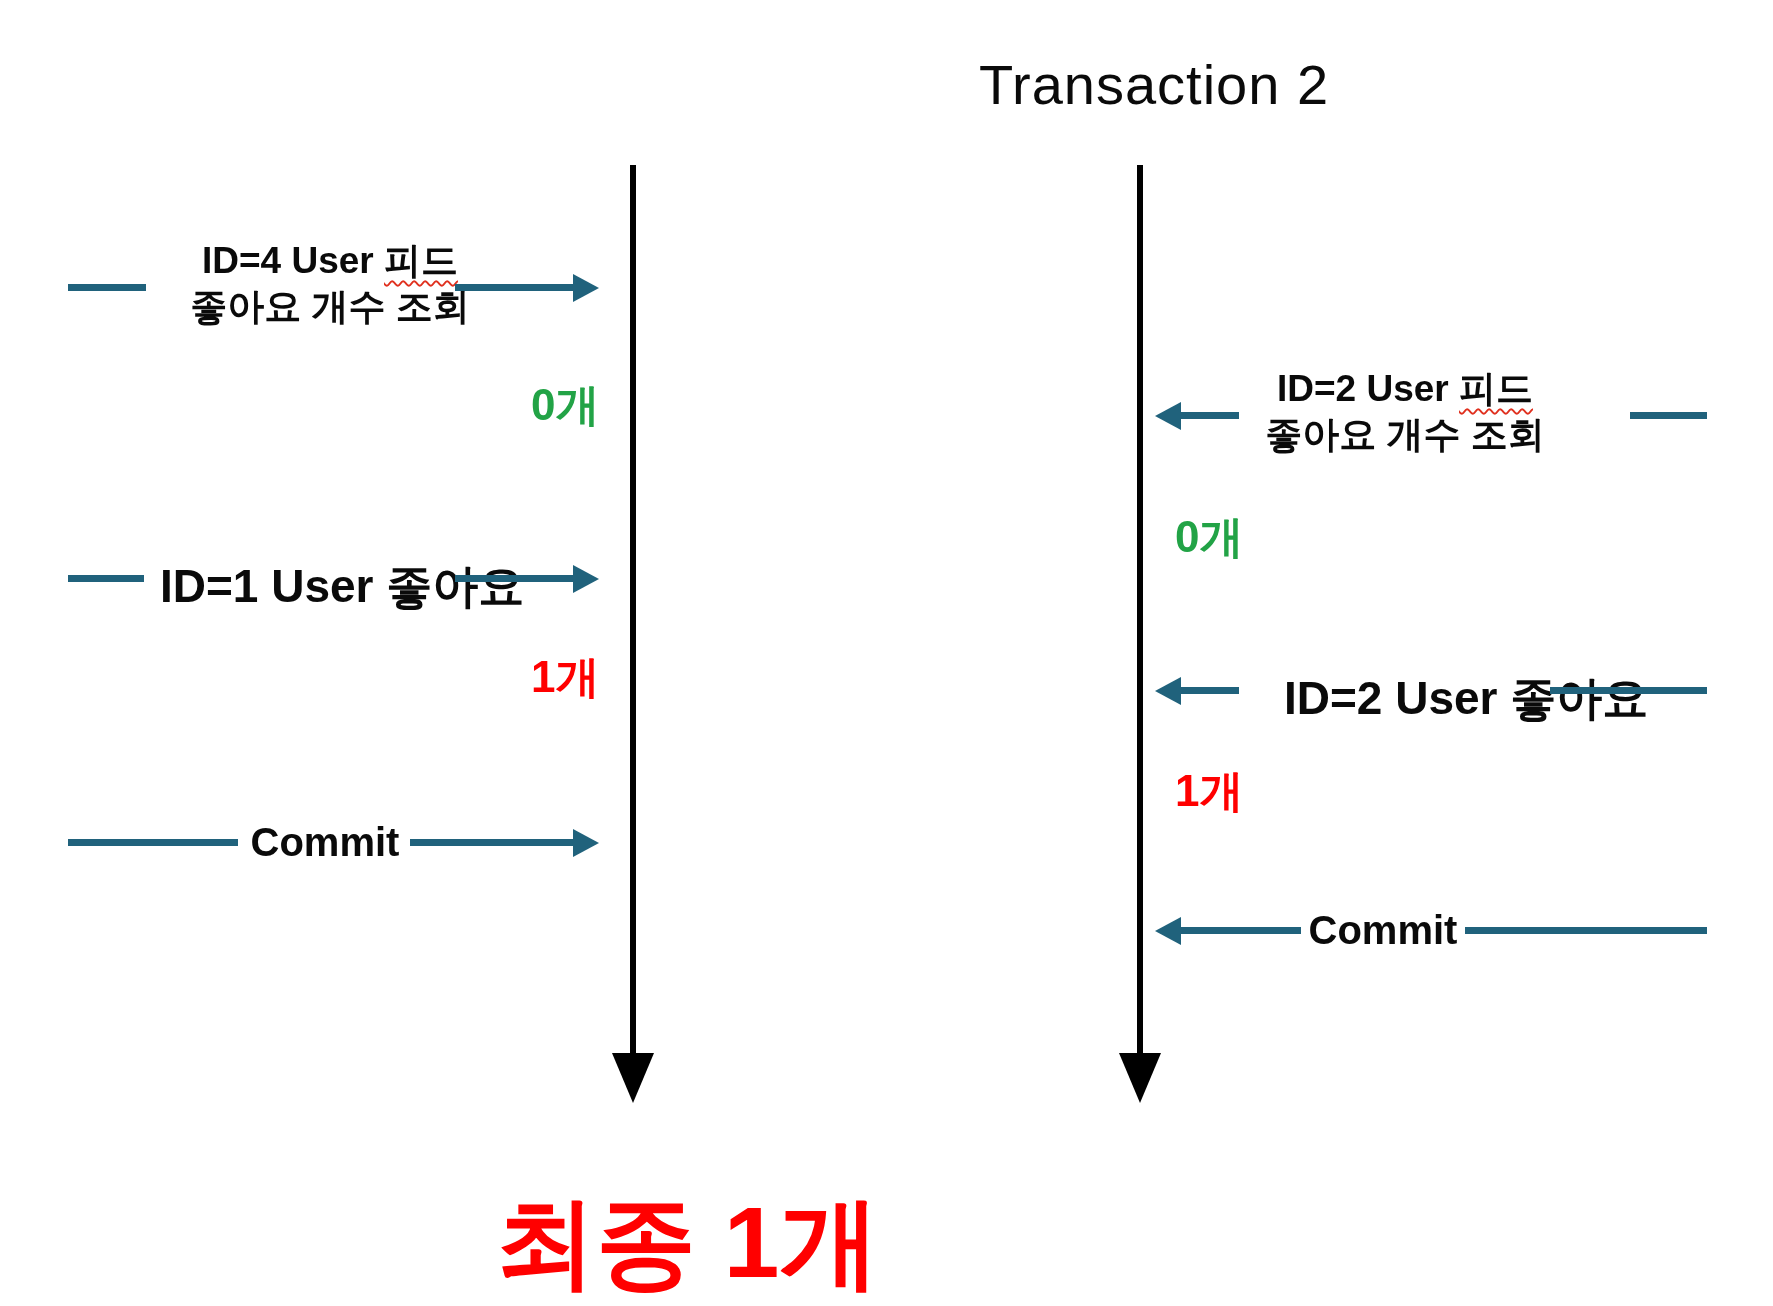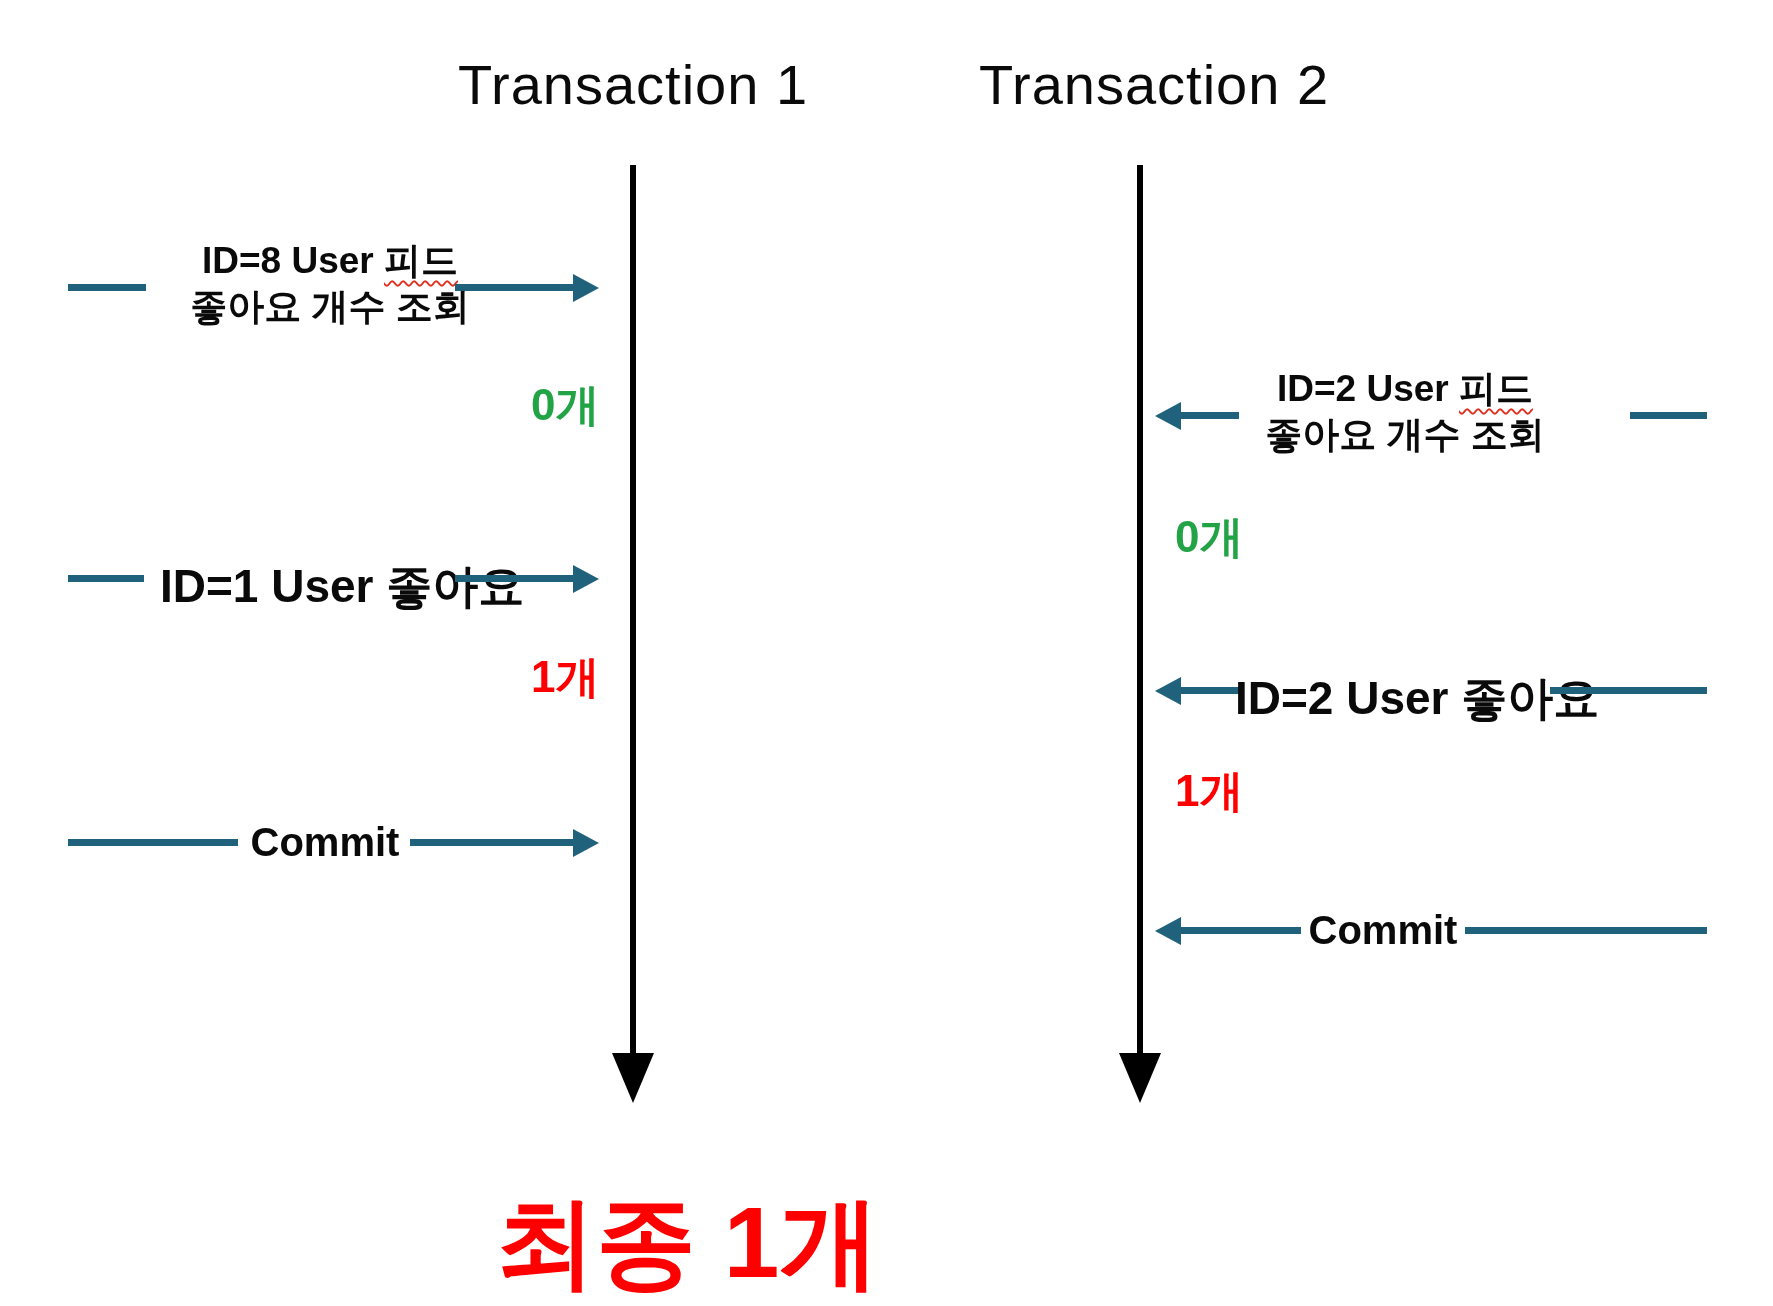--- a/index.html
+++ b/index.html
@@ -95,32 +95,31 @@
     font-weight:700;
     color:var(--red);
     white-space:nowrap;
   }
 </style>
 </head>
 <body>
 
 <div class="canvas">
 
-  <div class="col-title" style="left:383px;">Transaction 1</div>
   <div class="col-title" style="left:904px;">Transaction 2</div>
 
   <div class="vline" style="left:630px;"></div>
   <div class="vhead" style="left:612px;"></div>
 
   <div class="vline" style="left:1137px;"></div>
   <div class="vhead" style="left:1119px;"></div>
 
   <div class="seg" style="left:68px;top:284px;width:78px;"></div>
   <div class="rowtext two-line" style="left:170px;top:238px;width:320px;">
-    <div><span>ID=8 User</span>&nbsp;<span class="squiggle">피드</span></div>
+    <div><span>ID=4 User</span>&nbsp;<span class="squiggle">피드</span></div>
     <div>좋아요 개수 조회</div>
   </div>
   <div class="seg" style="left:455px;top:284px;width:120px;"></div>
   <div class="head-right" style="left:573px;top:274px;"></div>
 
   <div class="count green" style="left:531px;top:376px;">0개</div>
 
   <div class="seg" style="left:68px;top:575px;width:76px;"></div>
   <div class="rowtext" style="left:160px;top:556px;width:290px;">ID=1 User 좋아요</div>
   <div class="seg" style="left:455px;top:575px;width:120px;"></div>
@@ -138,21 +137,21 @@
   <div class="rowtext two-line" style="left:1250px;top:366px;width:310px;">
     <div><span>ID=2 User</span>&nbsp;<span class="squiggle">피드</span></div>
     <div>좋아요 개수 조회</div>
   </div>
   <div class="seg" style="left:1630px;top:412px;width:77px;"></div>
 
   <div class="count green" style="left:1175px;top:508px;">0개</div>
 
   <div class="head-left" style="left:1155px;top:677px;"></div>
   <div class="seg" style="left:1179px;top:687px;width:60px;"></div>
-  <div class="rowtext" style="left:1235px;top:668px;width:290px;">ID=2 User 좋아요</div>
+  <div class="rowtext" style="left:1284px;top:668px;width:290px;">ID=2 User 좋아요</div>
   <div class="seg" style="left:1550px;top:687px;width:157px;"></div>
 
   <div class="count red" style="left:1175px;top:762px;">1개</div>
 
   <div class="head-left" style="left:1155px;top:917px;"></div>
   <div class="seg" style="left:1179px;top:927px;width:122px;"></div>
   <div class="rowtext" style="left:1303px;top:908px;width:160px;font-size:40px;">Commit</div>
   <div class="seg" style="left:1465px;top:927px;width:242px;"></div>
 
   <div class="final-label">최종 1개</div>

